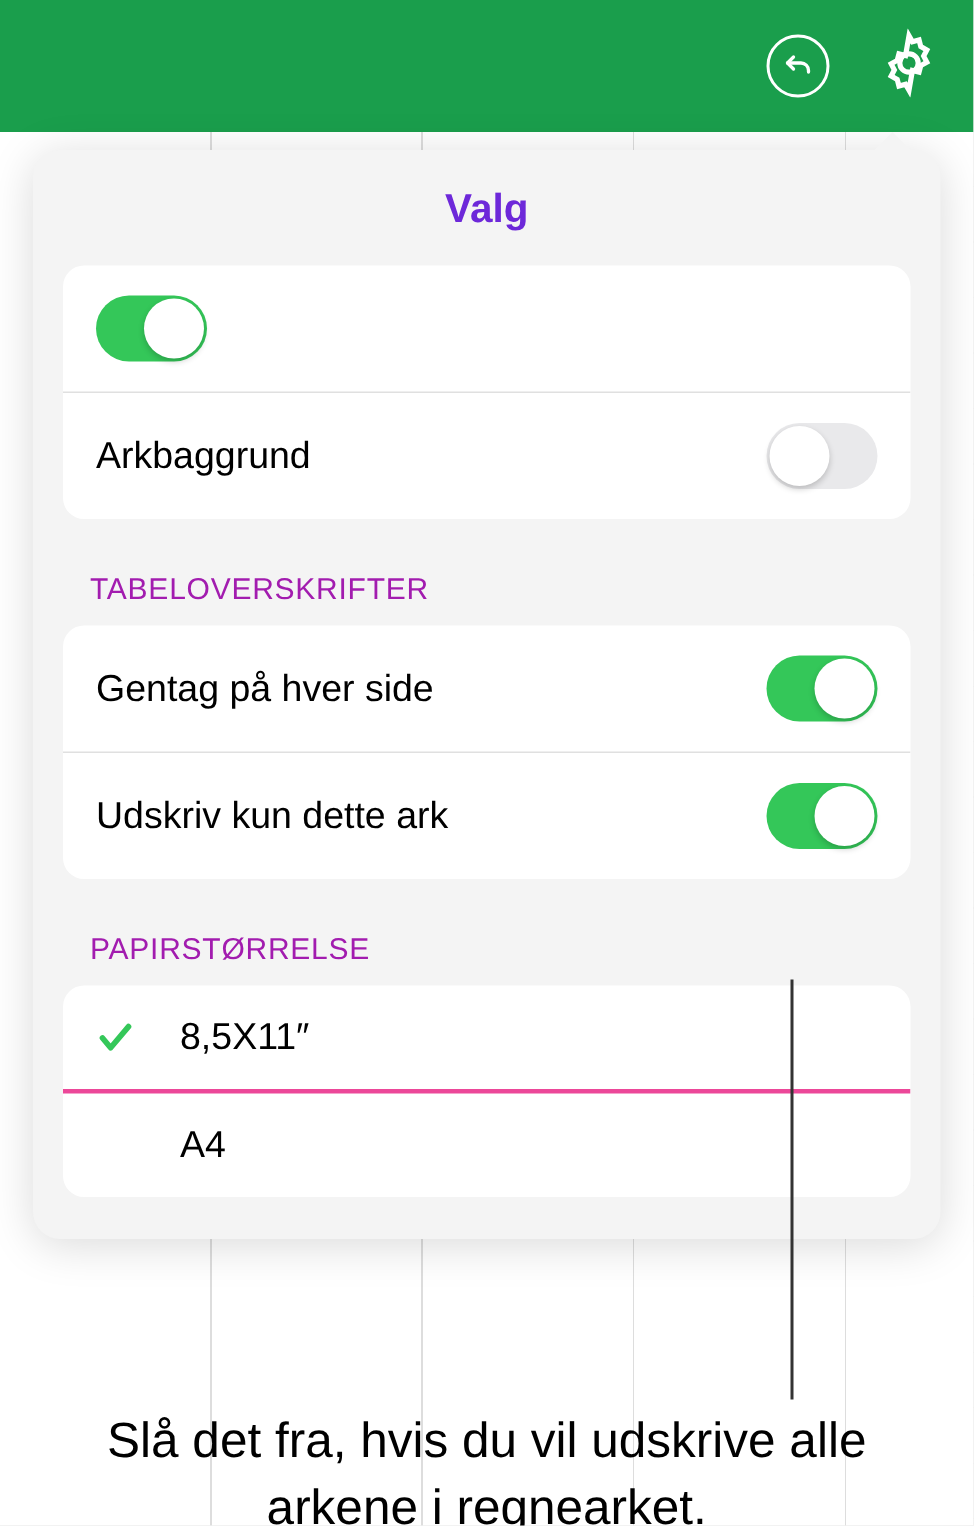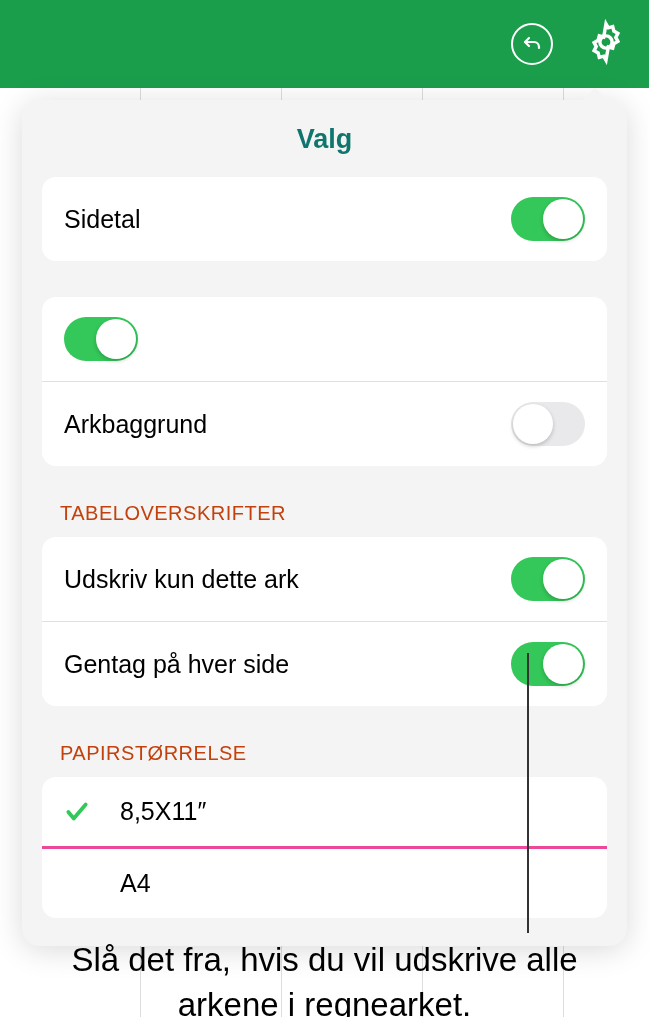--- a/index.html
+++ b/index.html
@@ -57,34 +57,34 @@
       background: #f4f4f4;
       border-radius: 18px;
       box-shadow: 0 4px 30px rgba(0,0,0,0.15);
       overflow: hidden;
       padding-bottom: 28px;
     }
     .popover-title {
       text-align: center;
       font-size: 27px;
       font-weight: 600;
-      color: #0f766e;
+      color: #6d28d9;
       padding: 24px 0 22px;
     }
     .section {
       background: #fff;
       border-radius: 14px;
       margin: 0 20px 36px;
       overflow: hidden;
     }
     .section:last-child {
       margin-bottom: 0;
     }
     .section-header {
-      color: #c2410c;
+      color: #a21caf;
       font-size: 20px;
       letter-spacing: 0.5px;
       margin: 0 38px 12px;
     }
     .row {
       display: flex;
       align-items: center;
       justify-content: space-between;
       padding: 20px 22px;
       font-size: 25px;
@@ -189,53 +189,45 @@
       <path d="M12 2.5l1.2 2.1 2.3-.6.6 2.3 2.1 1.2-1.1 2.1 1.1 2.1-2.1 1.2-.6 2.3-2.3-.6L12 21.5l-1.2-2.1-2.3.6-.6-2.3-2.1-1.2 1.1-2.1-1.1-2.1 2.1-1.2.6-2.3 2.3.6z"></path>
     </svg>
   </div>
 </div>
 
 <div class="popover-arrow"></div>
 
 <div class="popover">
   <div class="popover-title">Valg</div>
 
-  <div class="section">
-    <div class="row">
-      <span>Sidetal</span>
-      <div class="toggle on">
-          <div class="toggle-knob"></div>
-        </div>
-    </div>
-  </div>
 
   <div class="section">
     <div class="row">
       <div class="toggle on">
           <div class="toggle-knob"></div>
         </div>
     </div>
     <div class="row">
       <span>Arkbaggrund</span>
       <div class="toggle off">
           <div class="toggle-knob"></div>
         </div>
     </div>
   </div>
 
   <div class="section-header">TABELOVERSKRIFTER</div>
   <div class="section">
     <div class="row">
+      <span>Gentag på hver side</span>
+      <div class="toggle on">
+          <div class="toggle-knob"></div>
+        </div>
+    </div>
+    <div class="row">
       <span>Udskriv kun dette ark</span>
-      <div class="toggle on">
-          <div class="toggle-knob"></div>
-        </div>
-    </div>
-    <div class="row">
-      <span>Gentag på hver side</span>
       <div class="toggle on">
           <div class="toggle-knob"></div>
         </div>
     </div>
   </div>
 
   <div class="section-header">PAPIRSTØRRELSE</div>
   <div class="section">
     <div class="check-row">
       <span class="checkmark">

